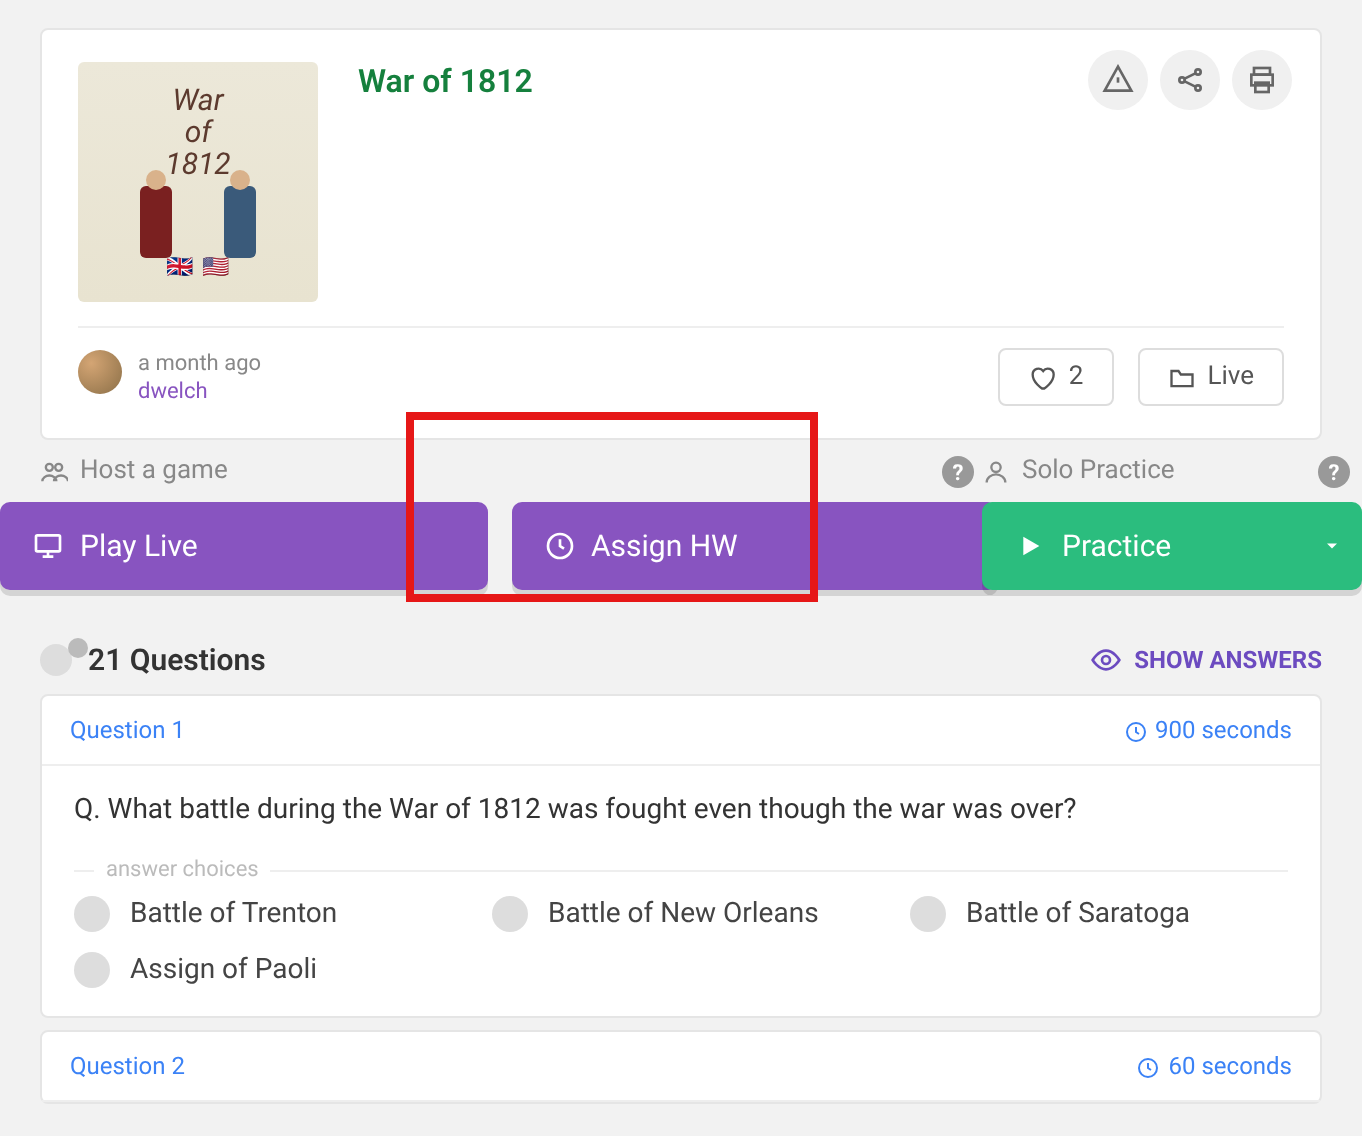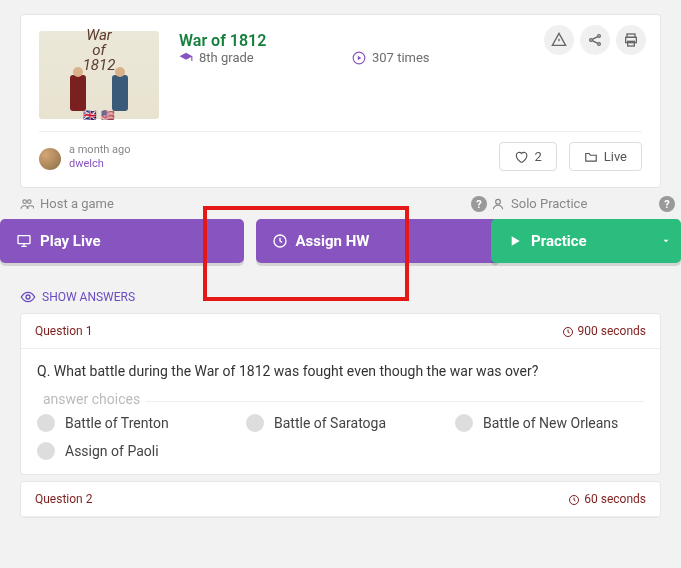--- a/index.html
+++ b/index.html
@@ -1,64 +1,64 @@
 <!DOCTYPE html>
 <html><head>
 <meta charset="utf-8">
 <style>
 *{box-sizing:border-box;margin:0;padding:0;font-family:-apple-system,BlinkMacSystemFont,"Segoe UI",Roboto,sans-serif}
 body{background:#f2f2f2;width:681px;height:568px;overflow:hidden;color:#333}
 .card{background:#fff;border:1px solid #e5e5e5;border-radius:4px;margin:14px 20px 0 20px;padding:16px 18px}
 .top{display:flex;gap:20px;position:relative}
-.thumb{width:120px;height:88px;background:linear-gradient(#ece8d9,#e8e3d0);border-radius:3px;display:flex;flex-direction:column;align-items:center;justify-content:center}
+.thumb{width:120px;height:120px;background:linear-gradient(#ece8d9,#e8e3d0);border-radius:3px;display:flex;flex-direction:column;align-items:center;justify-content:center}
 .thumb-title{font-family:serif;text-align:center;color:#5c3a2e;font-size:15px;font-style:italic;line-height:1}
 .thumb-figs{display:flex;gap:26px;margin-top:2px}
 .soldier{width:16px;height:36px;background:#7a2020;border-radius:3px;position:relative}
 .soldier.blue{background:#3a5a7a}
 .soldier::before{content:"";position:absolute;top:-8px;left:3px;width:10px;height:10px;background:#d9b28b;border-radius:50%}
 .flags{font-size:11px;display:flex;gap:4px;margin-top:-2px}
 .info{flex:1}
 .title{font-size:16px;font-weight:600;color:#15803d;}
 .meta-row{display:flex;gap:18px;margin-bottom:8px;font-size:13px;color:#6d6d6d}
 .meta-item{display:flex;align-items:center;gap:6px;width:155px}
 .mi svg,.mi{width:14px;height:14px;flex-shrink:0}
 .mi{display:inline-flex;align-items:center;justify-content:center;color:#8854c0}
 .green{color:#2b9e5b;font-weight:600;margin-right:3px}
 .hdr-actions{position:absolute;right:-4px;top:-6px;display:flex;gap:6px}
 .rnd{width:30px;height:30px;border-radius:50%;background:#f0f0f0;display:flex;align-items:center;justify-content:center;color:#666;font-size:14px;cursor:pointer}
 .sep{border:none;border-top:1px solid #eee;margin:12px 0 10px 0}
 .subrow{display:flex;align-items:center;justify-content:space-between}
-.author{display:flex;align-items:flex-end;gap:8px}
+.author{display:flex;align-items:flex-start;gap:8px}
 .avatar{width:22px;height:22px;border-radius:50%;background:radial-gradient(circle at 30% 30%,#d4a574,#8b6f47)}
 .author-txt{font-size:11px;color:#888;line-height:1.2}
 .author-txt a{color:#8854c0;text-decoration:none}
 .pill-row{display:flex;gap:12px}
 .pill{border:1px solid #ddd;border-radius:4px;padding:6px 14px;font-size:13px;color:#555;display:flex;align-items:center;gap:6px;cursor:pointer;background:#fff}
 .modes{display:flex;margin:8px 20px 0 20px;gap:0;position:relative}
 .mode-col{flex:1;position:relative}
 .mode-head{display:flex;align-items:center;gap:6px;color:#888;font-size:13px;margin-bottom:8px}
 .help{position:absolute;right:4px;top:0;width:16px;height:16px;border-radius:50%;background:#999;color:#fff;font-size:11px;display:flex;align-items:center;justify-content:center;font-weight:700;cursor:pointer}
 .btn-row{display:flex;gap:12px;margin-left:-20px;margin-right:-8px}
-.btn{flex:1;border:none;border-radius:5px;padding:13px 16px;font-size:15px;font-weight:700;color:#fff;display:flex;align-items:center;gap:8px;cursor:pointer;box-shadow:0 3px 0 rgba(0,0,0,.12)}
+.btn{flex:1;border:none;border-radius:5px;padding:13px 16px;font-size:15px;font-weight:400;color:#fff;display:flex;align-items:center;gap:8px;cursor:pointer;box-shadow:0 3px 0 rgba(0,0,0,.12)}
 .btn.purple{background:#8854c0}
 .btn.green-b{background:#2bbd7e;justify-content:flex-start;position:relative}
 .btn.green-b .drop{position:absolute;right:10px}
 .btn .ic{width:16px;height:16px}
 .highlight{position:absolute;border:4px solid #e61717;left:203px;top:206px;width:206px;height:95px;pointer-events:none;z-index:10}
 .qbar{display:flex;align-items:center;justify-content:space-between;margin:26px 20px 8px 20px}
 .qcount{display:flex;align-items:center;gap:8px;font-weight:600;font-size:15px}
 .qdot{width:16px;height:16px;border-radius:50%;background:#ddd;position:relative}
 .qdot::after{content:"";position:absolute;top:-3px;right:-8px;width:10px;height:10px;border-radius:50%;background:#bbb}
-.show-ans{color:#6c4bc0;font-weight:400;font-size:12px;display:flex;align-items:center;gap:6px;cursor:pointer}
+.show-ans{color:#6c4bc0;font-weight:700;font-size:12px;display:flex;align-items:center;gap:6px;cursor:pointer}
 .qcard{background:#fff;border:1px solid #e5e5e5;border-radius:4px;margin:6px 20px 0 20px}
-.qhead{display:flex;justify-content:space-between;padding:10px 14px;font-size:12px;color:#7f1d1d;border-bottom:1px solid #eee}
+.qhead{display:flex;justify-content:space-between;padding:10px 14px;font-size:12px;color:#3b82f6;border-bottom:1px solid #eee}
 .qhead .sec{display:flex;align-items:flex-end;gap:4px}
 .qbody{padding:14px 16px}
 .qtext{font-size:14px;color:#333;margin-bottom:10px}
-.ac-label{font-size:14px;color:#bbb;position:relative;display:inline-block;padding:0 6px;background:#fff}
+.ac-label{font-size:11px;color:#bbb;position:relative;display:inline-block;padding:0 6px;margin-left:10px;background:#fff}
 .ac-line{border-top:1px solid #eee;margin-top:-7px;margin-bottom:12px}
 .opts{display:grid;grid-template-columns:1fr 1fr 1fr;gap:10px 20px}
 .opt{display:flex;align-items:center;gap:10px;font-size:14px;color:#444}
 .dot{width:18px;height:18px;border-radius:50%;background:#ddd}
 </style>
 </head>
 <body>
 
 <div class="card">
   <div class="top">
@@ -70,39 +70,20 @@
           <div class="soldier"></div>
           <div class="soldier blue"></div>
         </div>
       <div class="flags">
           <span>🇬🇧</span>
           <span>🇺🇸</span>
         </div>
     </div>
     <div class="info">
       <div class="title">War of 1812</div>
-      <div class="meta-row">
-        <div class="meta-item">
-            <span class="mi">
-              <svg viewBox="0 0 24 24" fill="currentColor">
-                <path d="M12 3L1 9l11 6 9-4.9V17h2V9L12 3z"></path>
-              </svg>
-            </span>
-            <span>8th grade</span>
-          </div>
-        <div class="meta-item">
-            <span class="mi">
-              <svg viewBox="0 0 24 24" fill="currentColor">
-                <circle cx="12" cy="12" r="10" fill="none" stroke="currentColor" stroke-width="2"></circle>
-                <path d="M10 8l6 4-6 4z"></path>
-              </svg>
-            </span>
-            <span>307 times</span>
-          </div>
-      </div>
     </div>
     <div class="hdr-actions">
       <div class="rnd">
           <svg width="16" height="16" viewBox="0 0 24 24" fill="none" stroke="currentColor" stroke-width="2">
             <path d="M12 2L2 20h20L12 2z"></path>
             <path d="M12 10v4M12 17h0"></path>
           </svg>
         </div>
       <div class="rnd">
           <svg width="16" height="16" viewBox="0 0 24 24" fill="none" stroke="currentColor" stroke-width="2">
@@ -192,20 +173,24 @@
           <span>Practice</span>
           <svg class="drop" width="10" height="10" viewBox="0 0 24 24" fill="#fff">
             <path d="M6 9l6 6 6-6z"></path>
           </svg>
         </button>
     </div>
   </div>
 </div>
 
 <div class="qbar">
+  <div class="qcount">
+      <span class="qdot"></span>
+      <span>21 Questions</span>
+    </div>
   <div class="show-ans">
       <svg width="16" height="16" viewBox="0 0 24 24" fill="none" stroke="currentColor" stroke-width="2">
         <path d="M2 12s4-7 10-7 10 7 10 7-4 7-10 7-10-7-10-7z"></path>
         <circle cx="12" cy="12" r="3"></circle>
       </svg>
       <span>SHOW ANSWERS</span>
     </div>
 </div>
 
 <div class="qcard">
@@ -223,25 +208,25 @@
     <div class="qtext">Q. What battle during the War of 1812 was fought even though the war was over?</div>
     <span class="ac-label">answer choices</span>
     <div class="ac-line"></div>
     <div class="opts">
       <div class="opt">
           <span class="dot"></span>
           <span>Battle of Trenton</span>
         </div>
       <div class="opt">
           <span class="dot"></span>
+          <span>Battle of New Orleans</span>
+        </div>
+      <div class="opt">
+          <span class="dot"></span>
           <span>Battle of Saratoga</span>
-        </div>
-      <div class="opt">
-          <span class="dot"></span>
-          <span>Battle of New Orleans</span>
         </div>
       <div class="opt">
           <span class="dot"></span>
           <span>Assign of Paoli</span>
         </div>
     </div>
   </div>
 </div>
 
 <div class="qcard">

